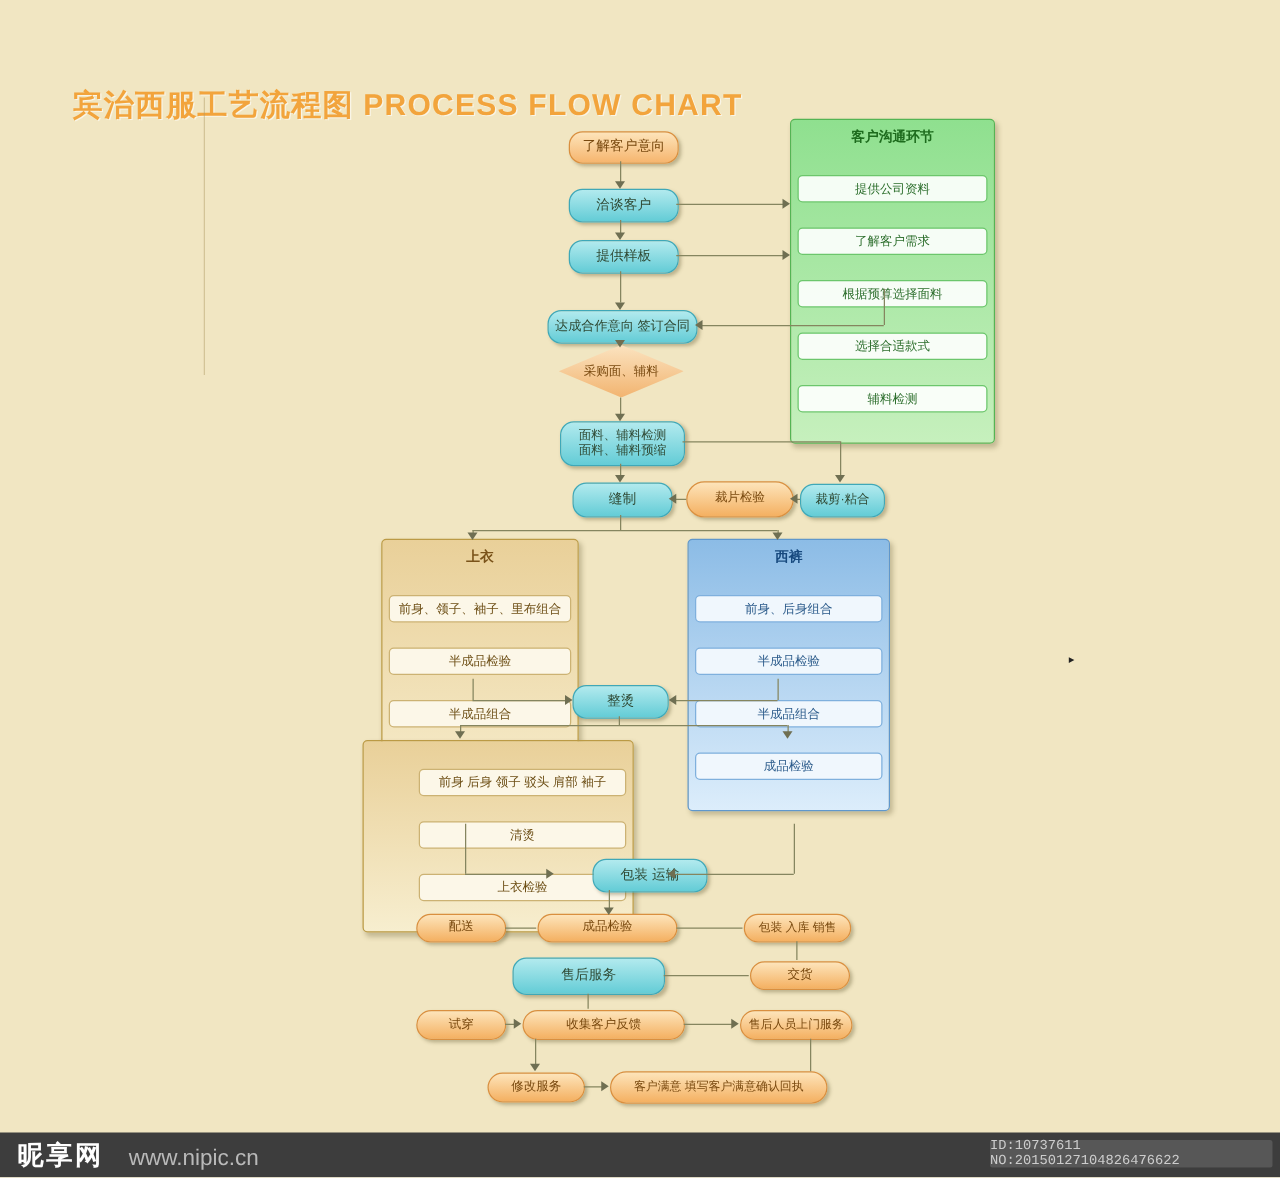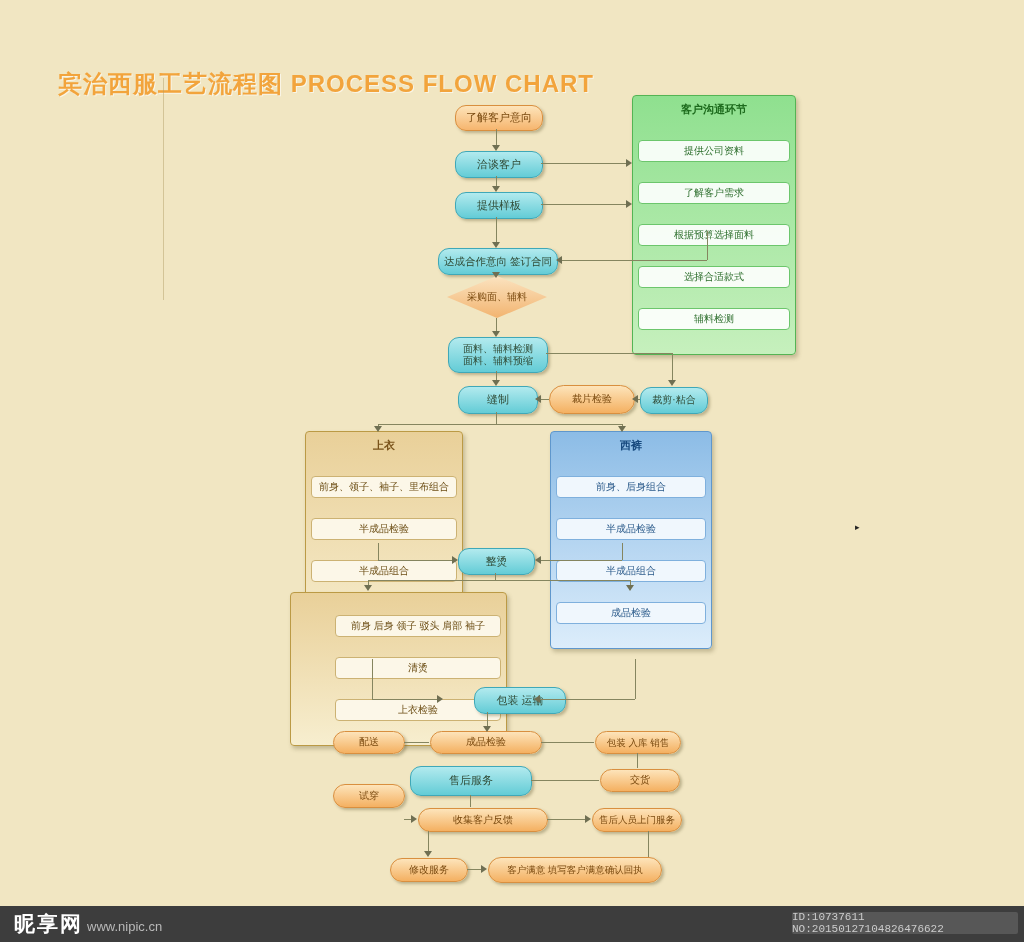--- a/index.html
+++ b/index.html
@@ -39,21 +39,21 @@
   .vline{width:1px;}
   .ar{position:absolute;width:0;height:0;}
   .ar-d{border-left:4px solid transparent;border-right:4px solid transparent;border-top:6px solid #6f6f52;}
   .ar-r{border-top:4px solid transparent;border-bottom:4px solid transparent;border-left:6px solid #6f6f52;}
   .ar-l{border-top:4px solid transparent;border-bottom:4px solid transparent;border-right:6px solid #6f6f52;}
   .cursor-mark{position:absolute;font-size:9px;color:#222;}
   
   .wm-bar{position:absolute;left:0;top:906px;width:1024px;height:36px;background:#3d3d3d;
           display:flex;align-items:center;}
   .wm-logo{color:#fff;font-size:21px;font-weight:bold;margin-left:14px;letter-spacing:2px;}
-  .wm-url{color:#b9b9b9;font-size:13px;margin-left:4px;margin-top:4px;}
+  .wm-url{color:#b9b9b9;font-size:18px;margin-left:20px;margin-top:4px;}
   .wm-id{position:absolute;left:792px;top:912px;width:226px;height:22px;background:#575757;
          border-radius:2px;color:#cccccc;font-size:11px;display:flex;align-items:center;
          justify-content:center;font-family:"Liberation Mono","DejaVu Sans Mono",monospace;}
 </style>
 </head>
 <body>
 
 <div class="stage">
 
   <div class="title">宾治西服工艺流程图 PROCESS FLOW CHART</div>
@@ -112,21 +112,21 @@
 
   <div class="node cyan" style="left:443px;top:687px;width:90px;height:25px;margin-left:31px;">包装 运输</div>
 
   <div class="node stadium" style="left:333px;top:731px;width:70px;height:21px;">配送</div>
   <div class="node stadium" style="left:430px;top:731px;width:110px;height:21px;">成品检验</div>
   <div class="node stadium" style="left:595px;top:731px;width:84px;height:21px;font-size:9.5px;">包装 入库 销售</div>
 
   <div class="node cyan" style="left:410px;top:766px;width:120px;height:28px;">售后服务</div>
   <div class="node stadium" style="left:600px;top:769px;width:78px;height:21px;">交货</div>
 
-  <div class="node stadium" style="left:333px;top:784px;width:70px;height:22px;text-align:center;">试穿</div>
+  <div class="node stadium" style="left:333px;top:808px;width:70px;height:22px;text-align:center;">试穿</div>
   <div class="node stadium" style="left:418px;top:808px;width:128px;height:22px;">收集客户反馈</div>
   <div class="node stadium" style="left:592px;top:808px;width:88px;height:22px;font-size:9.5px;">售后人员上门服务</div>
 
   <div class="node stadium" style="left:390px;top:858px;width:76px;height:22px;">修改服务</div>
   <div class="node stadium" style="left:488px;top:857px;width:172px;height:24px;font-size:9.5px;">客户满意 填写客户满意确认回执</div>
 
   <div class="vline" style="left:496px;top:129px;height:17px;"></div>
   <div class="ar ar-d" style="left:492px;top:145px;"></div>
   <div class="vline" style="left:496px;top:176px;height:11px;"></div>
   <div class="ar ar-d" style="left:492px;top:186px;"></div>

